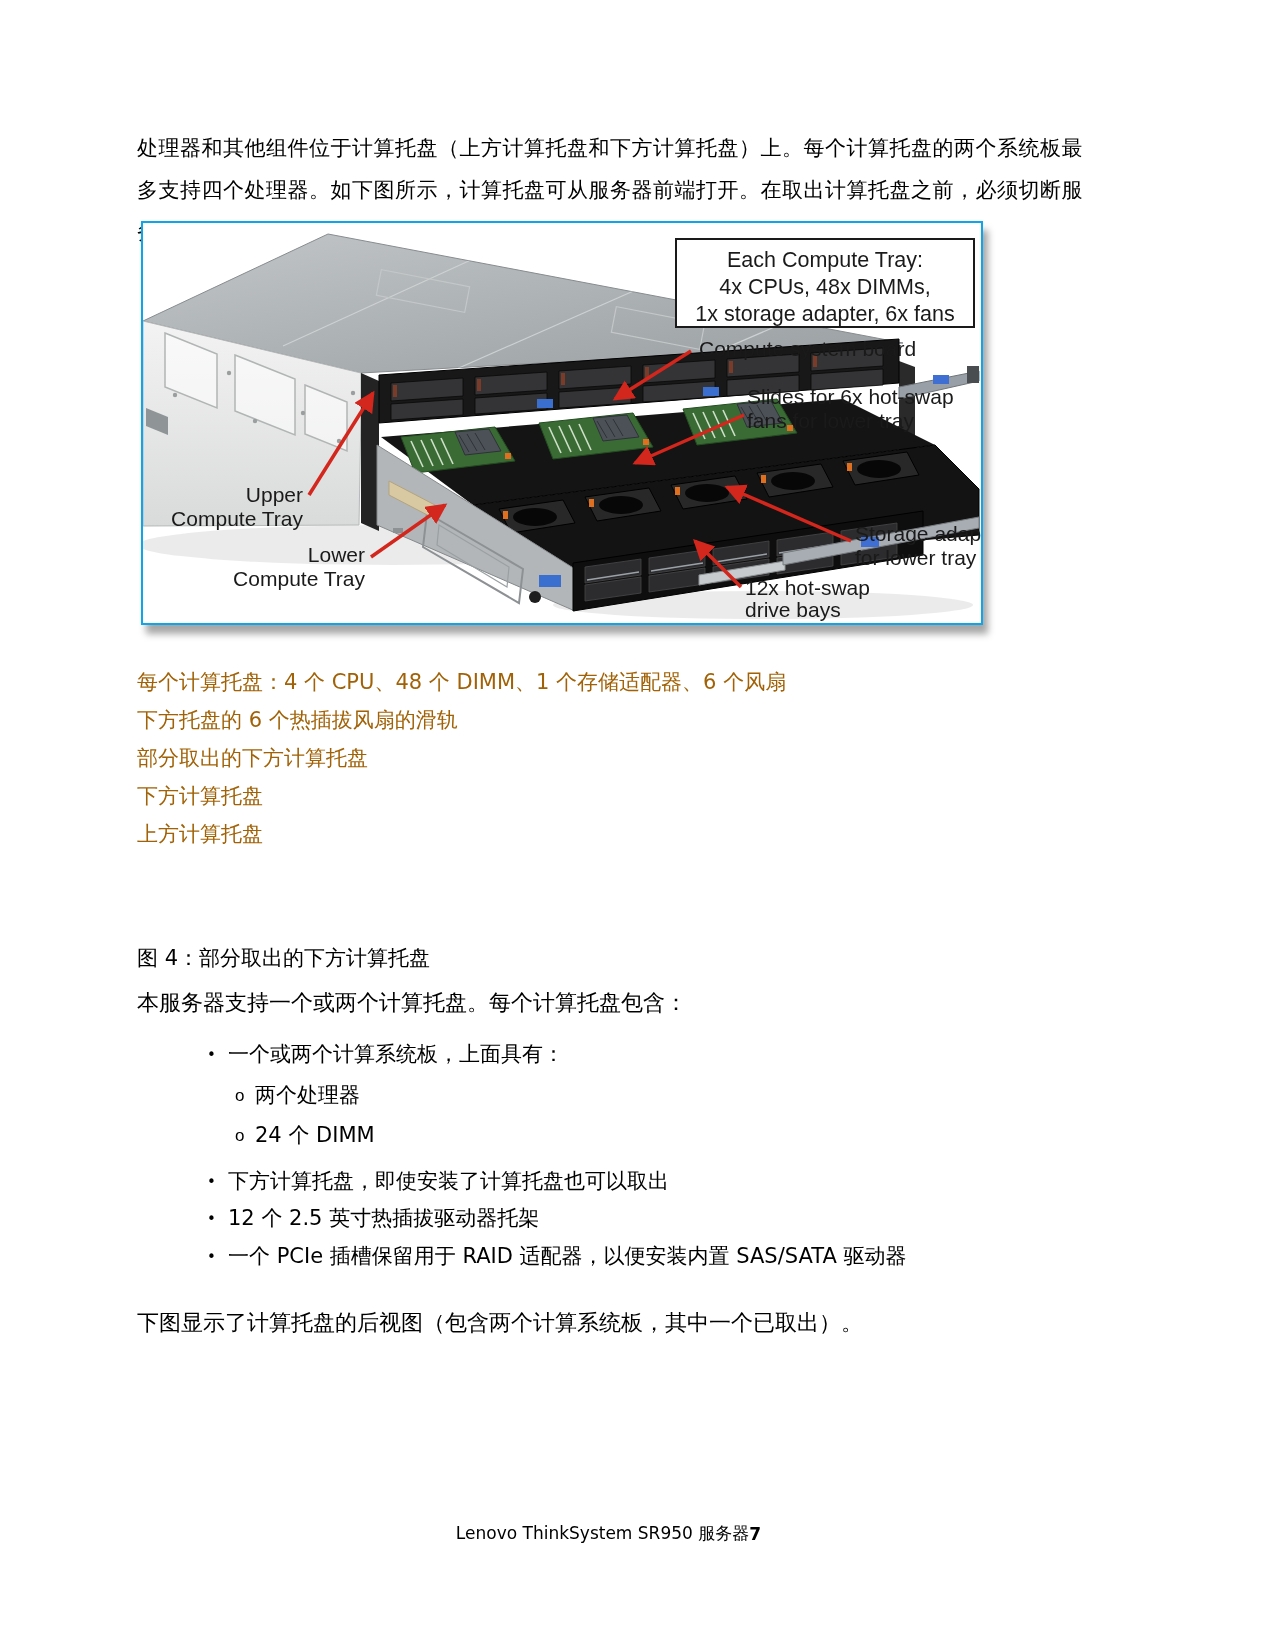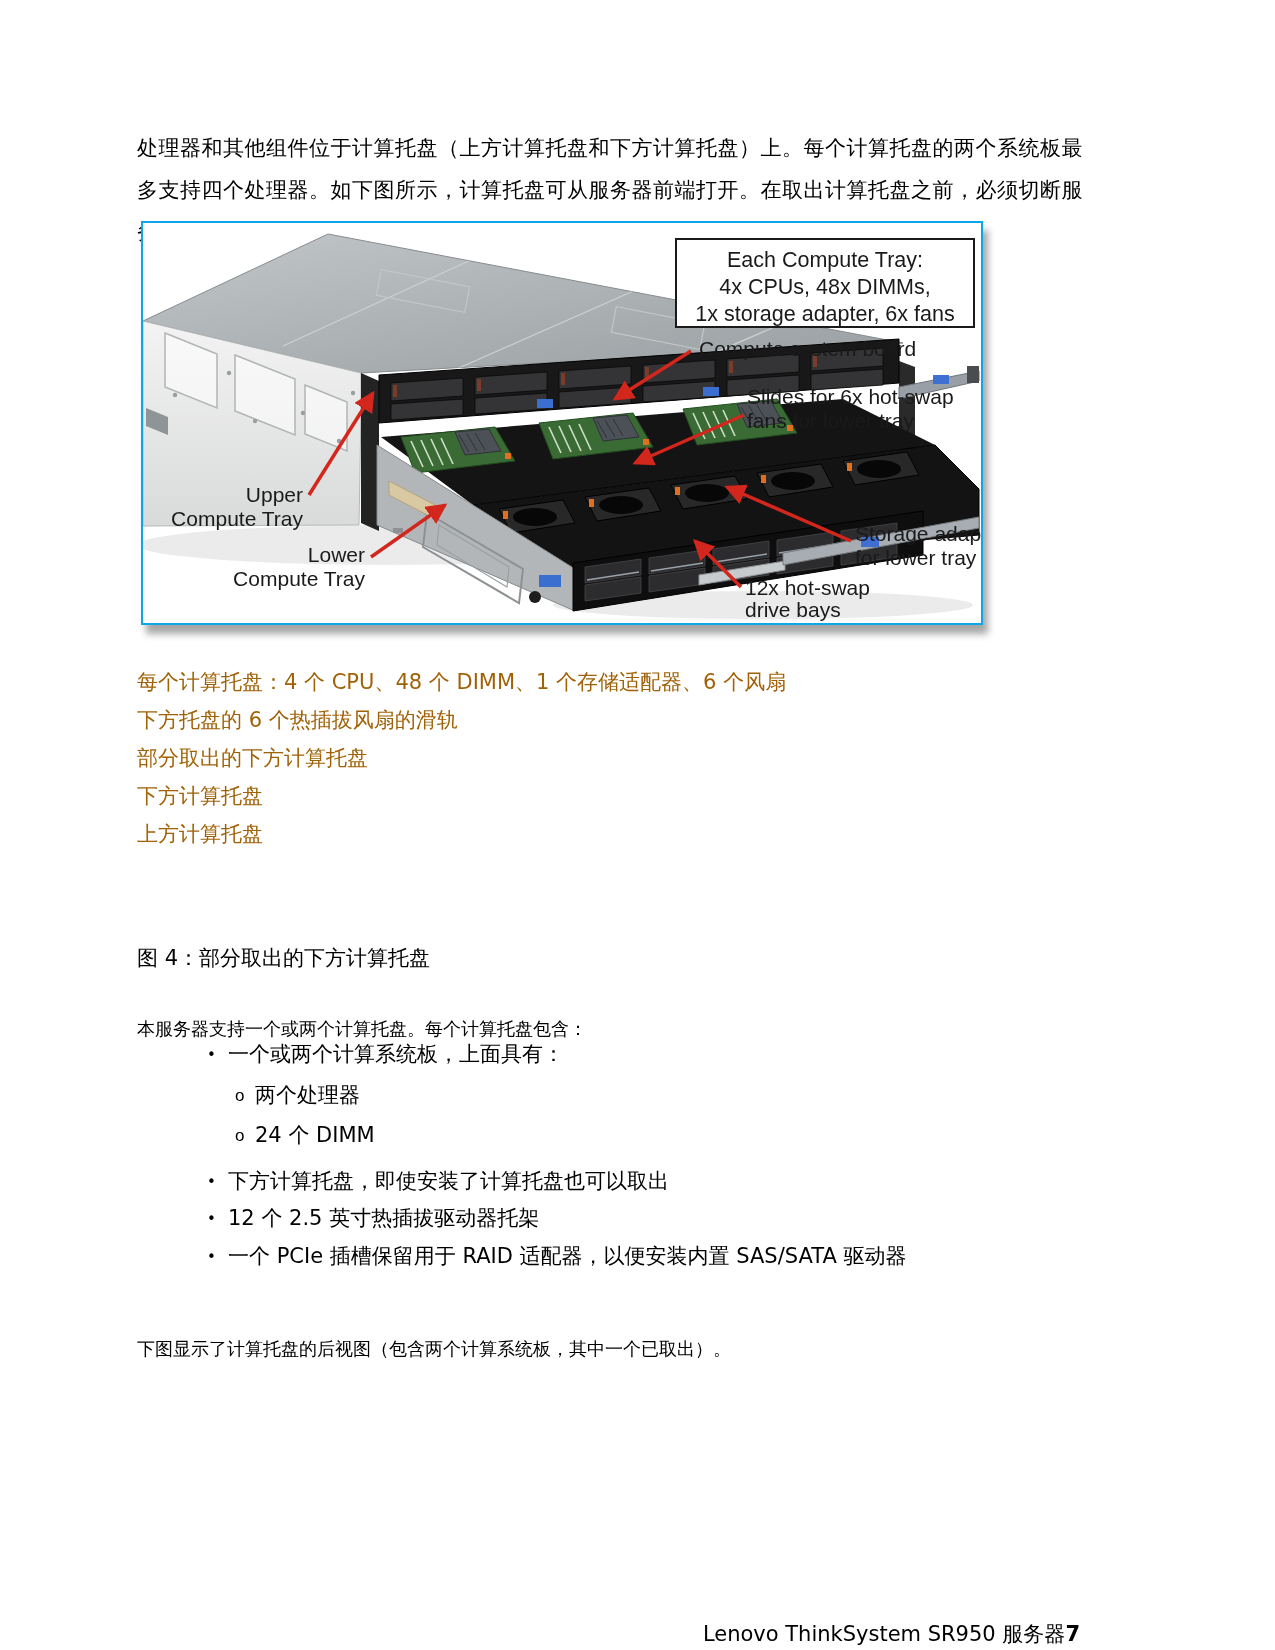--- a/index.html
+++ b/index.html
@@ -16,32 +16,32 @@
     position:absolute;left:141px;top:221px;width:838px;height:400px;
     border:2px solid #0ea5e9;background:#ffffff;
     box-shadow:5px 9px 7px rgba(0,0,0,0.35);
   }
   .links{position:absolute;left:137px;top:663px;width:900px;}
   .link-line{
     height:38px;line-height:38px;font-size:21px;color:#a16207;
     cursor:pointer;white-space:nowrap;
   }
   .caption{position:absolute;left:137px;top:936px;font-size:21px;margin-top:8px;}
-  .para{position:absolute;left:137px;font-size:18px;line-height:30px;margin-top:26px;}
+  .para{position:absolute;left:137px;font-size:22px;line-height:30px;}
   .para-trays{top:988px;width:960px;}
   .para-rear{top:1308px;width:960px;font-family:Liberation Serif, serif;}
   .bullet-row{position:absolute;font-size:21px;line-height:27px;white-space:nowrap;}
   .bullet-row .dot{
     position:absolute;left:-21px;top:1px;font-size:15px;color:#000;
   }
   .bullet-row.sub .dot{font-size:17px;top:0;left:-20px;font-family:"Liberation Sans",sans-serif;}
   .footer{
-    position:absolute;left:137px;top:1620px;width:943px;
-    display:flex;justify-content:flex-end;align-items:center;
-    font-size:21px;
+    position:absolute;left:137px;top:1522px;width:943px;
+    display:flex;justify-content:center;align-items:center;
+    font-size:17px;
   }
   .footer .pagenum{font-weight:bold;}
   svg text{font-family:"Liberation Sans","DejaVu Sans",sans-serif;fill:#1a1a1a;}
 </style>
 </head>
 <body>
 
 <div class="page">
 
   <div class="intro">处理器和其他组件位于计算托盘（上方计算托盘和下方计算托盘）上。每个计算托盘的两个系统板最多支持四个处理器。如下图所示，计算托盘可从服务器前端打开。在取出计算托盘之前，必须切断服务器电源。</div>

